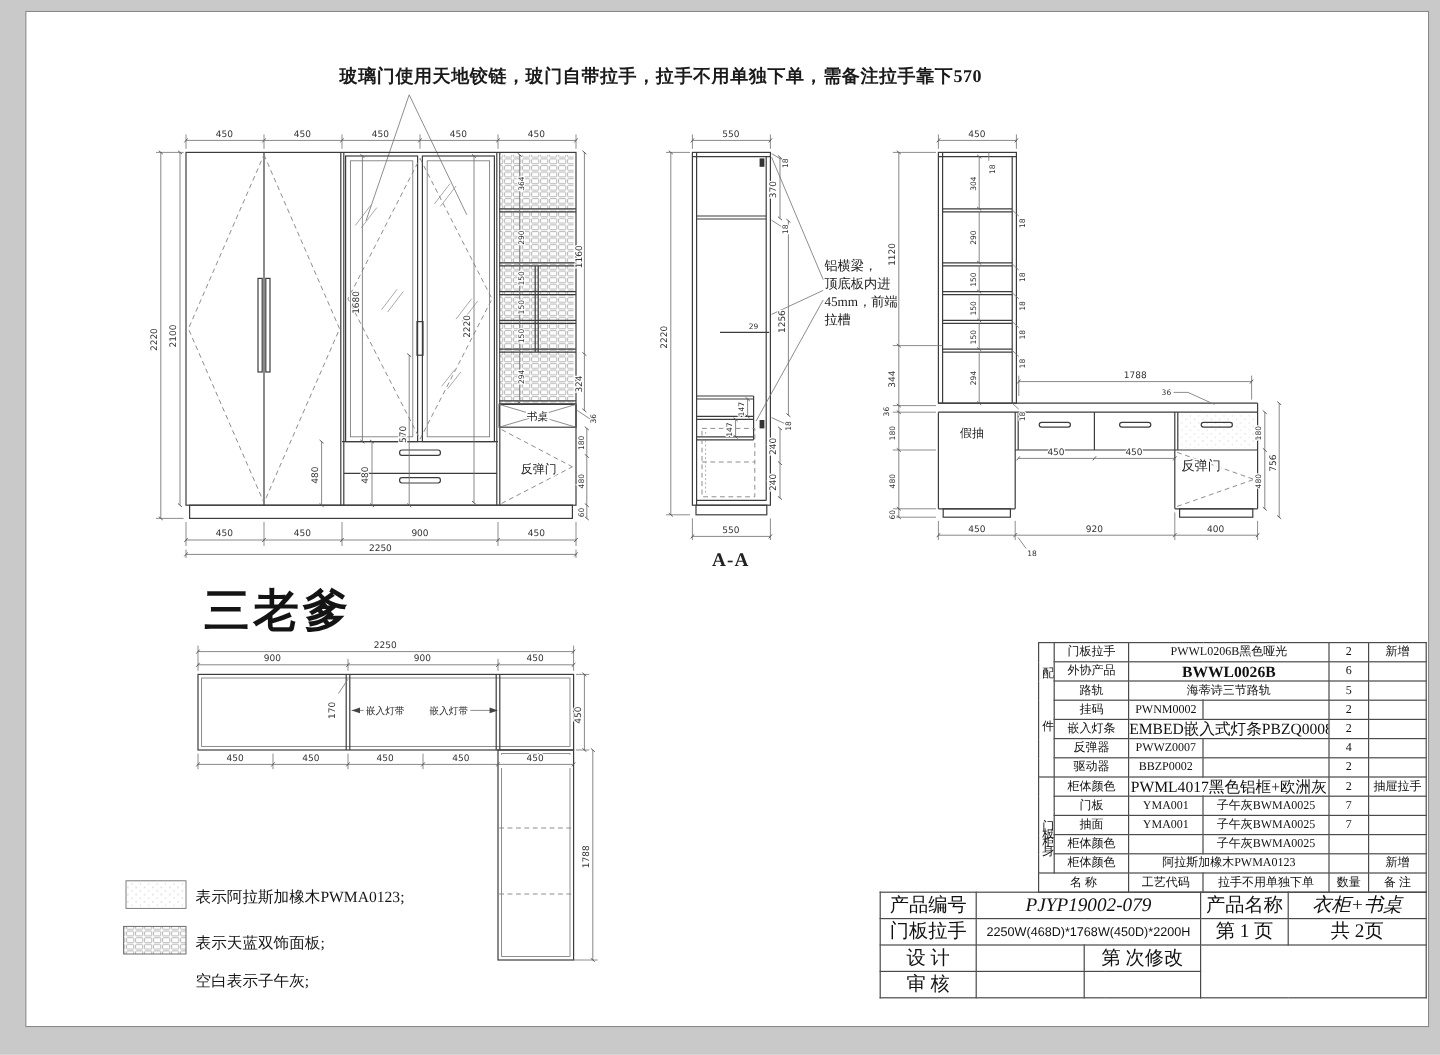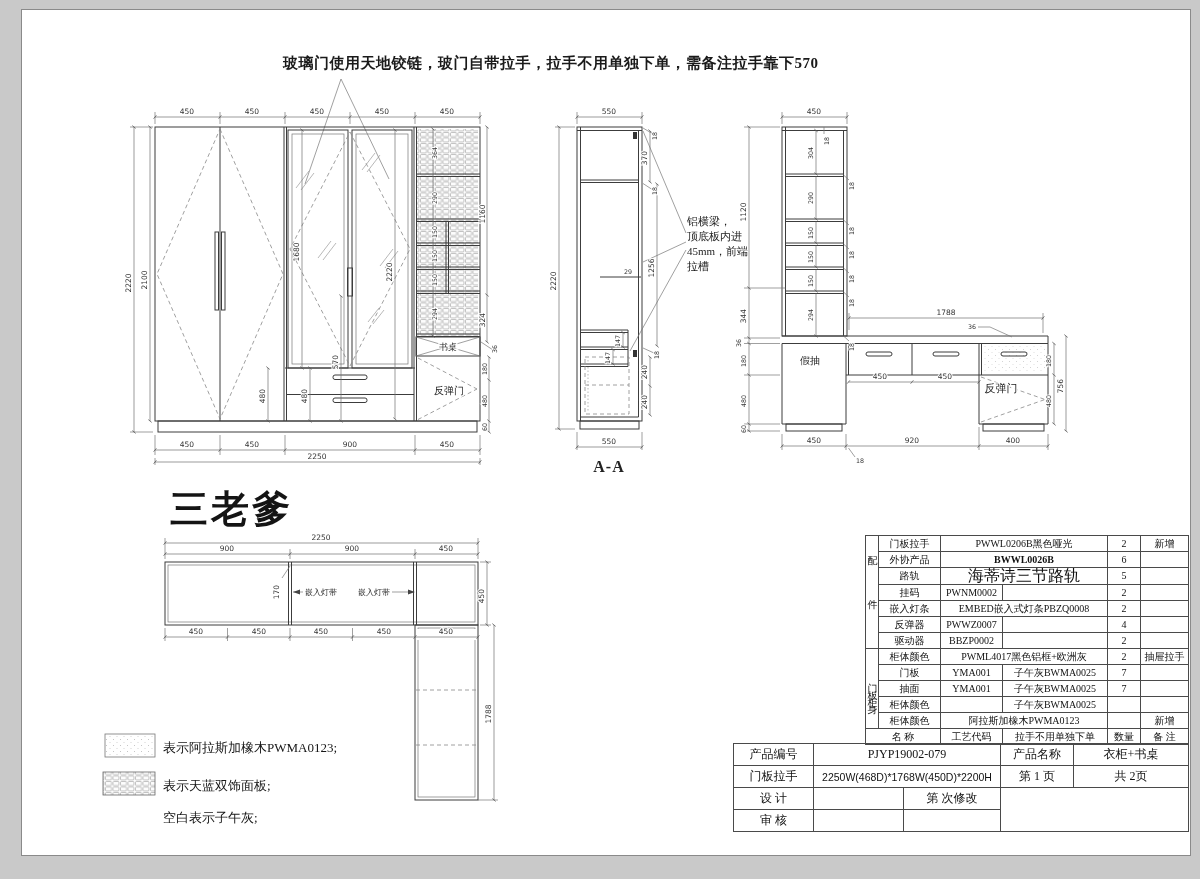--- a/index.html
+++ b/index.html
@@ -20,29 +20,29 @@
   .labL{text-anchor:start}
   .note{font:11px "Liberation Serif",serif;fill:#1c1c1c;text-anchor:start;}
   .bignote{font:700 15px "Liberation Serif",serif;fill:#1a1a1a;letter-spacing:.5px;}
   .wm{font:700 38px "Liberation Sans",sans-serif;fill:#141414;letter-spacing:3px;}
   .aalab{font:700 16px "Liberation Serif",serif;fill:#222;text-anchor:middle;letter-spacing:1px;}
   .legtxt{font:13px "Liberation Serif",serif;fill:#161616;text-anchor:start;}
   table{border-collapse:collapse;table-layout:fixed;}
   .ptable{position:absolute;left:865px;top:535px;width:323px;font-family:"Liberation Serif",serif;color:#111;}
   .ptable td{border:1px solid #4a4a4a;height:15px;padding:0;text-align:center;font-size:10px;line-height:1;
              overflow:hidden;white-space:nowrap;}
-  .ptable td.big{font-size:10px;font-weight:700;margin-left:11px;}
-  .ptable td.med{font-size:16px;}
-  .ptable td.sm{font-size:10px;}
+  .ptable td.big{font-size:13px;font-weight:700;margin-left:11px;}
+  .ptable td.med{font-size:10px;}
+  .ptable td.sm{font-size:13px;}
   .vg{writing-mode:vertical-rl;text-orientation:upright;font-size:10px;}
   .vg-a{letter-spacing:44px;}
   .vg-b{letter-spacing:7px;}
   .tb{position:absolute;left:733px;top:743px;width:455px;font-family:"Liberation Serif",serif;color:#111;}
-  .tb td{border:1px solid #4a4a4a;height:21px;padding:0;text-align:center;font-size:12px;white-space:nowrap;overflow:hidden;}
-  .tb td.val{font-size:12px;}
+  .tb td{border:1px solid #4a4a4a;height:21px;padding:0;text-align:center;font-size:16px;white-space:nowrap;overflow:hidden;}
+  .tb td.val{font-size:16px;font-style:italic;}
   .tb td.spec{font-size:10.5px;font-family:Liberation Sans, sans-serif;}
 </style>
 </head>
 <body>
 
 <div class="sheet"></div>
 
 <svg width="1200" height="879" viewBox="0 0 1200 879">
 <defs>
   <marker id="tk" viewBox="0 0 8 8" markerWidth="8" markerHeight="8" refX="4" refY="4" orient="auto">

